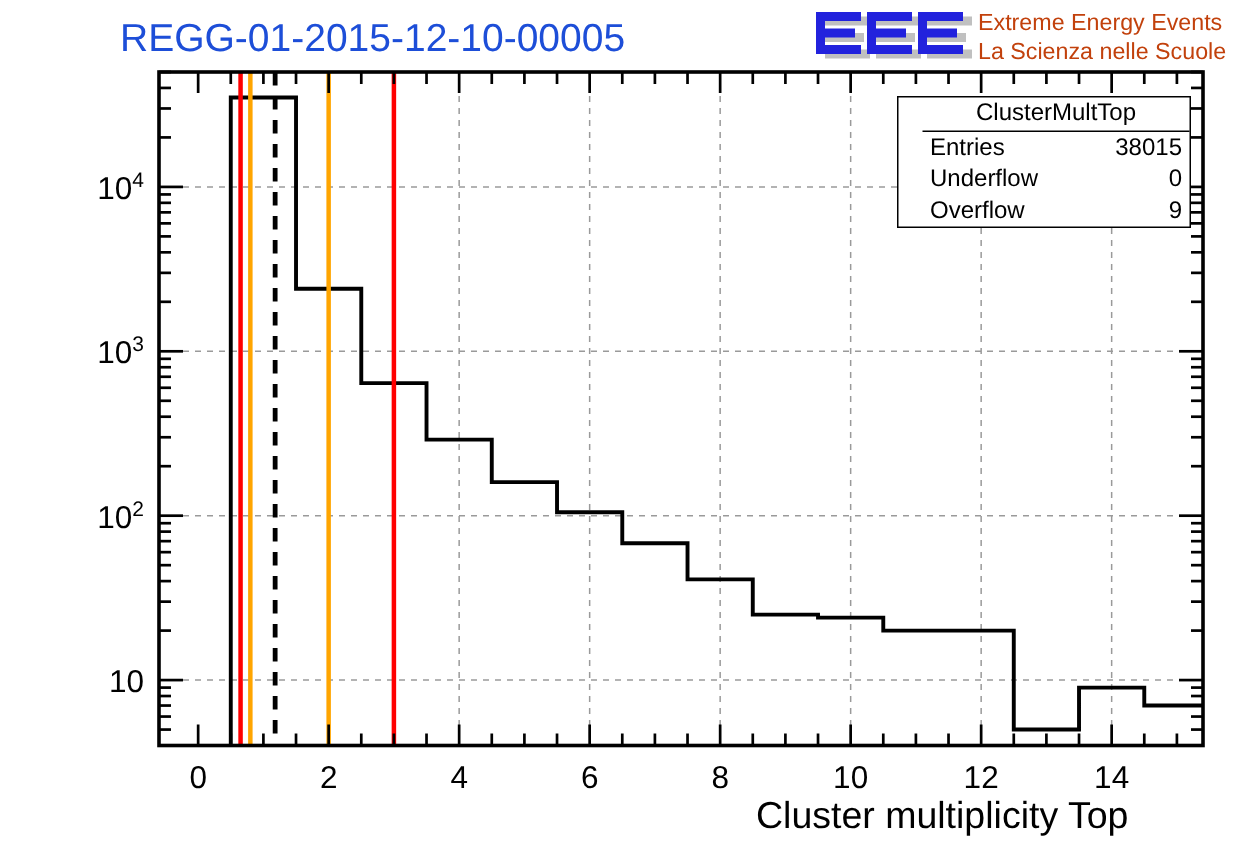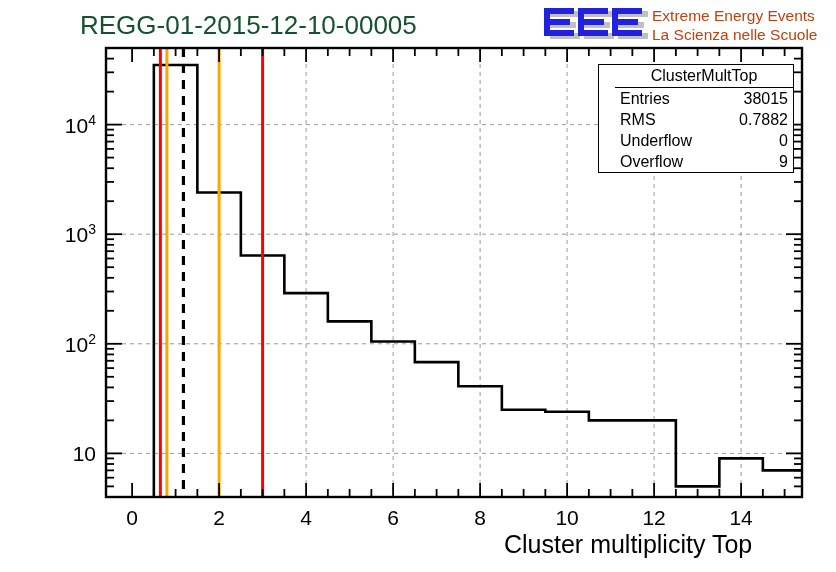--- a/index.html
+++ b/index.html
@@ -3,21 +3,21 @@
 <meta charset="utf-8">
 <style>
   html,body{margin:0;padding:0;background:#ffffff;}
   body{width:836px;height:572px;position:relative;overflow:hidden;
        font-family:"Liberation Sans", sans-serif;color:#000;}
   #canvas{position:absolute;left:0;top:0;width:836px;height:572px;}
 
   .plot-title{
     position:absolute;left:80px;top:10px;
     font-size:26px;letter-spacing:0px;white-space:nowrap;
-    font-family:"Liberation Sans", sans-serif;color:#14532d;
+    font-family:"Liberation Sans", sans-serif;color:#1d4ed8;
   }
 
   
   .logo{position:absolute;left:540px;top:4px;width:292px;height:44px;}
   .logo-mark{position:absolute;left:0px;top:2px;width:110px;height:38px;}
   .logo-lines{position:absolute;left:112px;top:2px;}
   .logo-line{
     font-size:15.5px;color:#c2410c;white-space:nowrap;line-height:19px;
     font-family:Liberation Sans, sans-serif;font-weight:normal;
   }
@@ -277,24 +277,20 @@
 </svg>
 
 <div class="stats-box">
   <div class="stats-title">ClusterMultTop</div>
   <div id="stats-rows">
       <div class="stats-row">
         <span class="stats-k">Entries</span>
         <span class="stats-v">38015</span>
       </div>
       <div class="stats-row">
-        <span class="stats-k">RMS</span>
-        <span class="stats-v">0.7882</span>
-      </div>
-      <div class="stats-row">
         <span class="stats-k">Underflow</span>
         <span class="stats-v">0</span>
       </div>
       <div class="stats-row">
         <span class="stats-k">Overflow</span>
         <span class="stats-v">9</span>
       </div>
     </div>
 </div>
 

